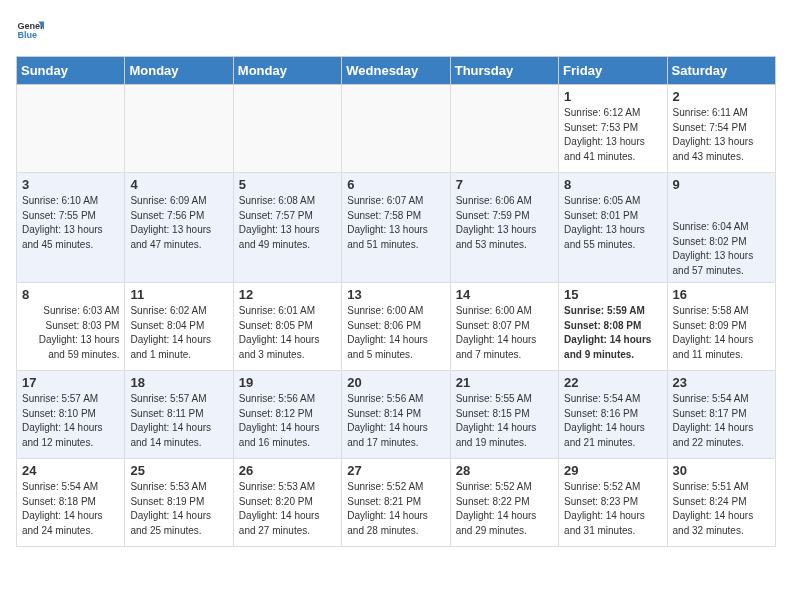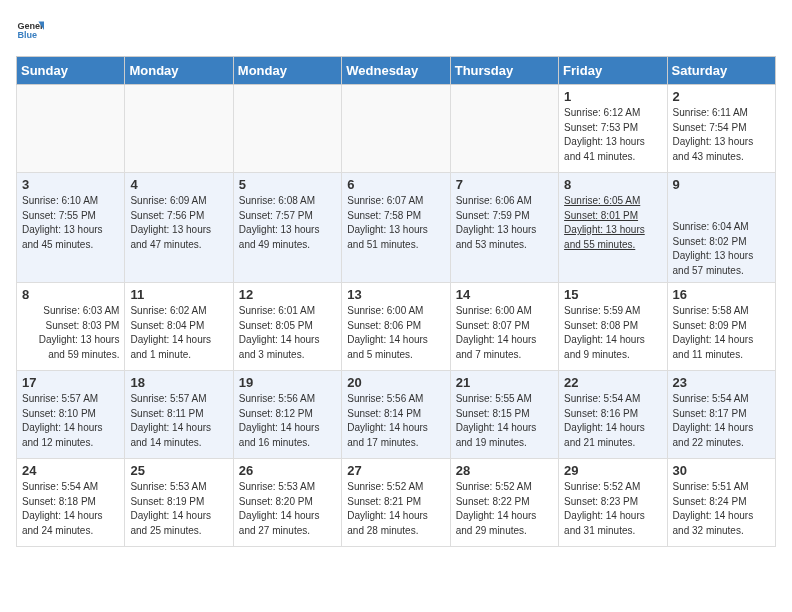--- a/index.html
+++ b/index.html
@@ -160,21 +160,21 @@
         </td>
         <td style="background: rgb(238, 243, 251);">
           <span class="day-number">7</span>
           <div class="day-info" style="white-space: pre-line;">Sunrise: 6:06 AM
 Sunset: 7:59 PM
 Daylight: 13 hours
 and 53 minutes.</div>
         </td>
         <td style="background: rgb(238, 243, 251);">
           <span class="day-number">8</span>
-          <div class="day-info" style="white-space: pre-line; text-decoration: underline;">Sunrise: 6:05 AM
+          <div class="day-info" style="white-space: pre-line;">Sunrise: 6:05 AM
 Sunset: 8:01 PM
 Daylight: 13 hours
 and 55 minutes.</div>
         </td>
         <td style="background: rgb(238, 243, 251);">
           <span class="day-number">9</span>
           <div class="day-info" style="white-space: pre-line; margin-top: 28px;">Sunrise: 6:04 AM
 Sunset: 8:02 PM
 Daylight: 13 hours
 and 57 minutes.</div>
@@ -211,21 +211,21 @@
         </td>
         <td>
           <span class="day-number">14</span>
           <div class="day-info" style="white-space: pre-line;">Sunrise: 6:00 AM
 Sunset: 8:07 PM
 Daylight: 14 hours
 and 7 minutes.</div>
         </td>
         <td>
           <span class="day-number">15</span>
-          <div class="day-info" style="white-space: pre-line;">Sunrise: 5:59 AM
+          <div class="day-info" style="white-space: pre-line; font-weight: bold;">Sunrise: 5:59 AM
 Sunset: 8:08 PM
 Daylight: 14 hours
 and 9 minutes.</div>
         </td>
         <td>
           <span class="day-number">16</span>
           <div class="day-info" style="white-space: pre-line;">Sunrise: 5:58 AM
 Sunset: 8:09 PM
 Daylight: 14 hours
 and 11 minutes.</div>

